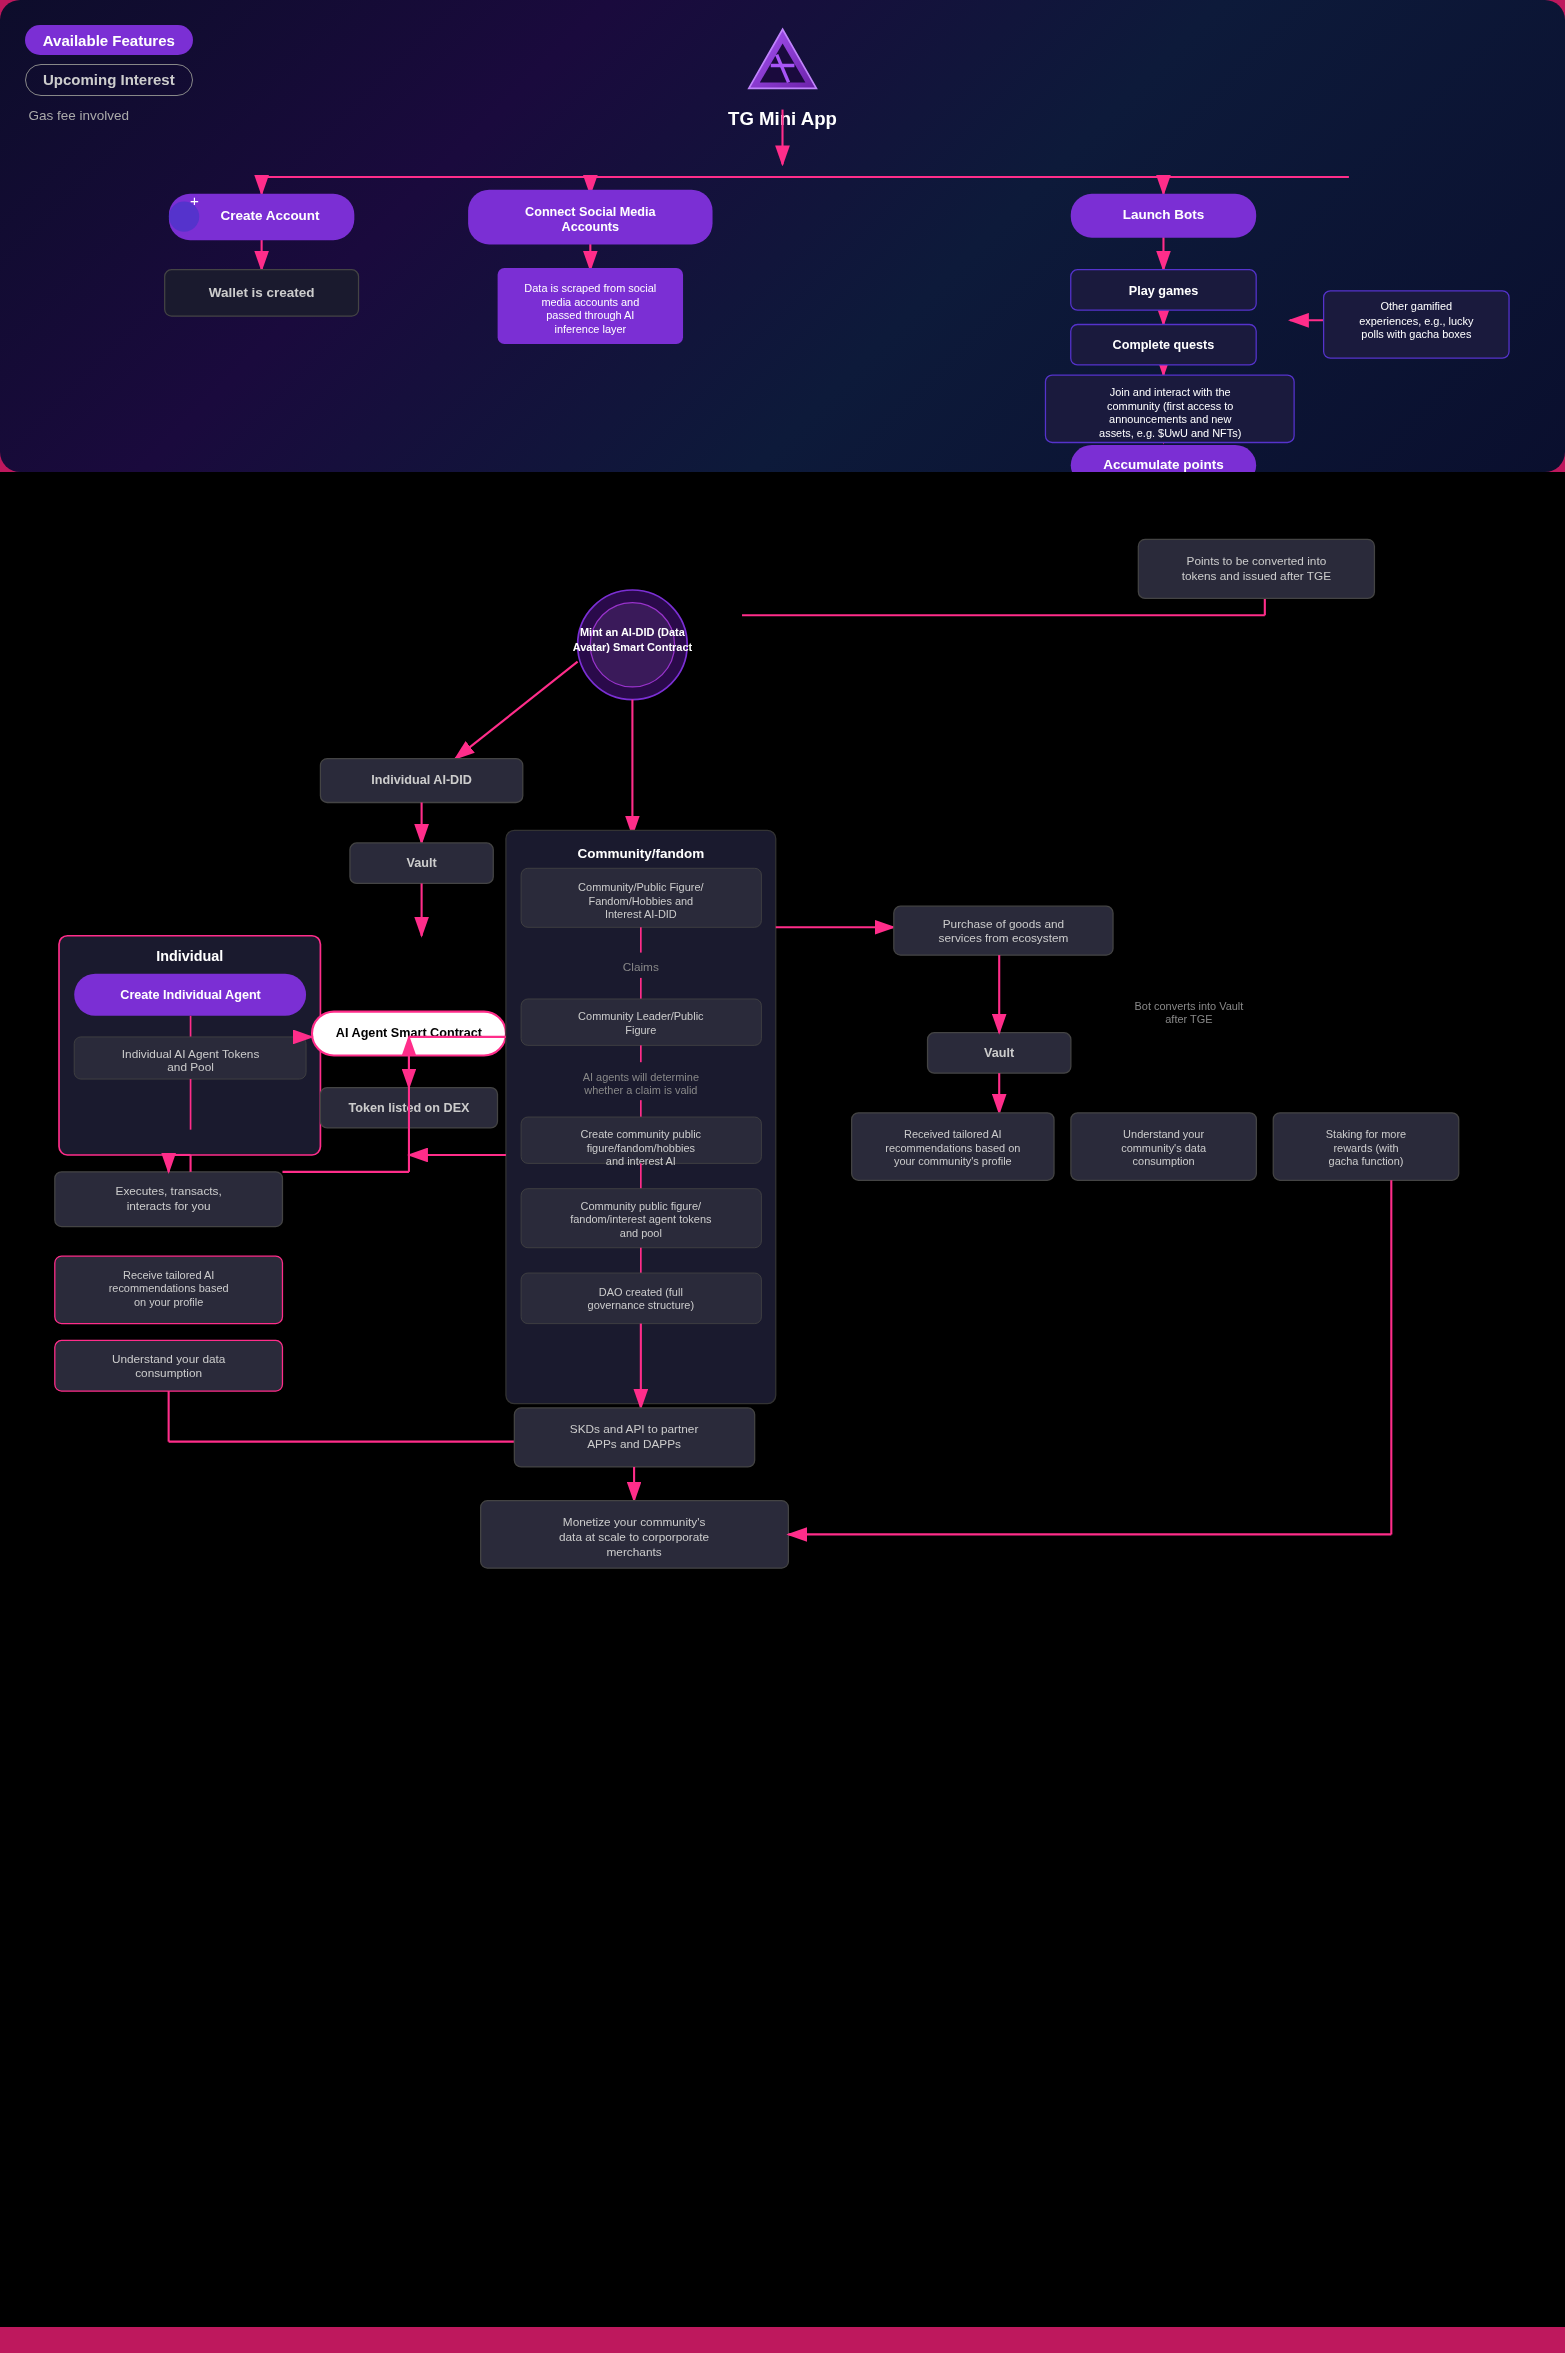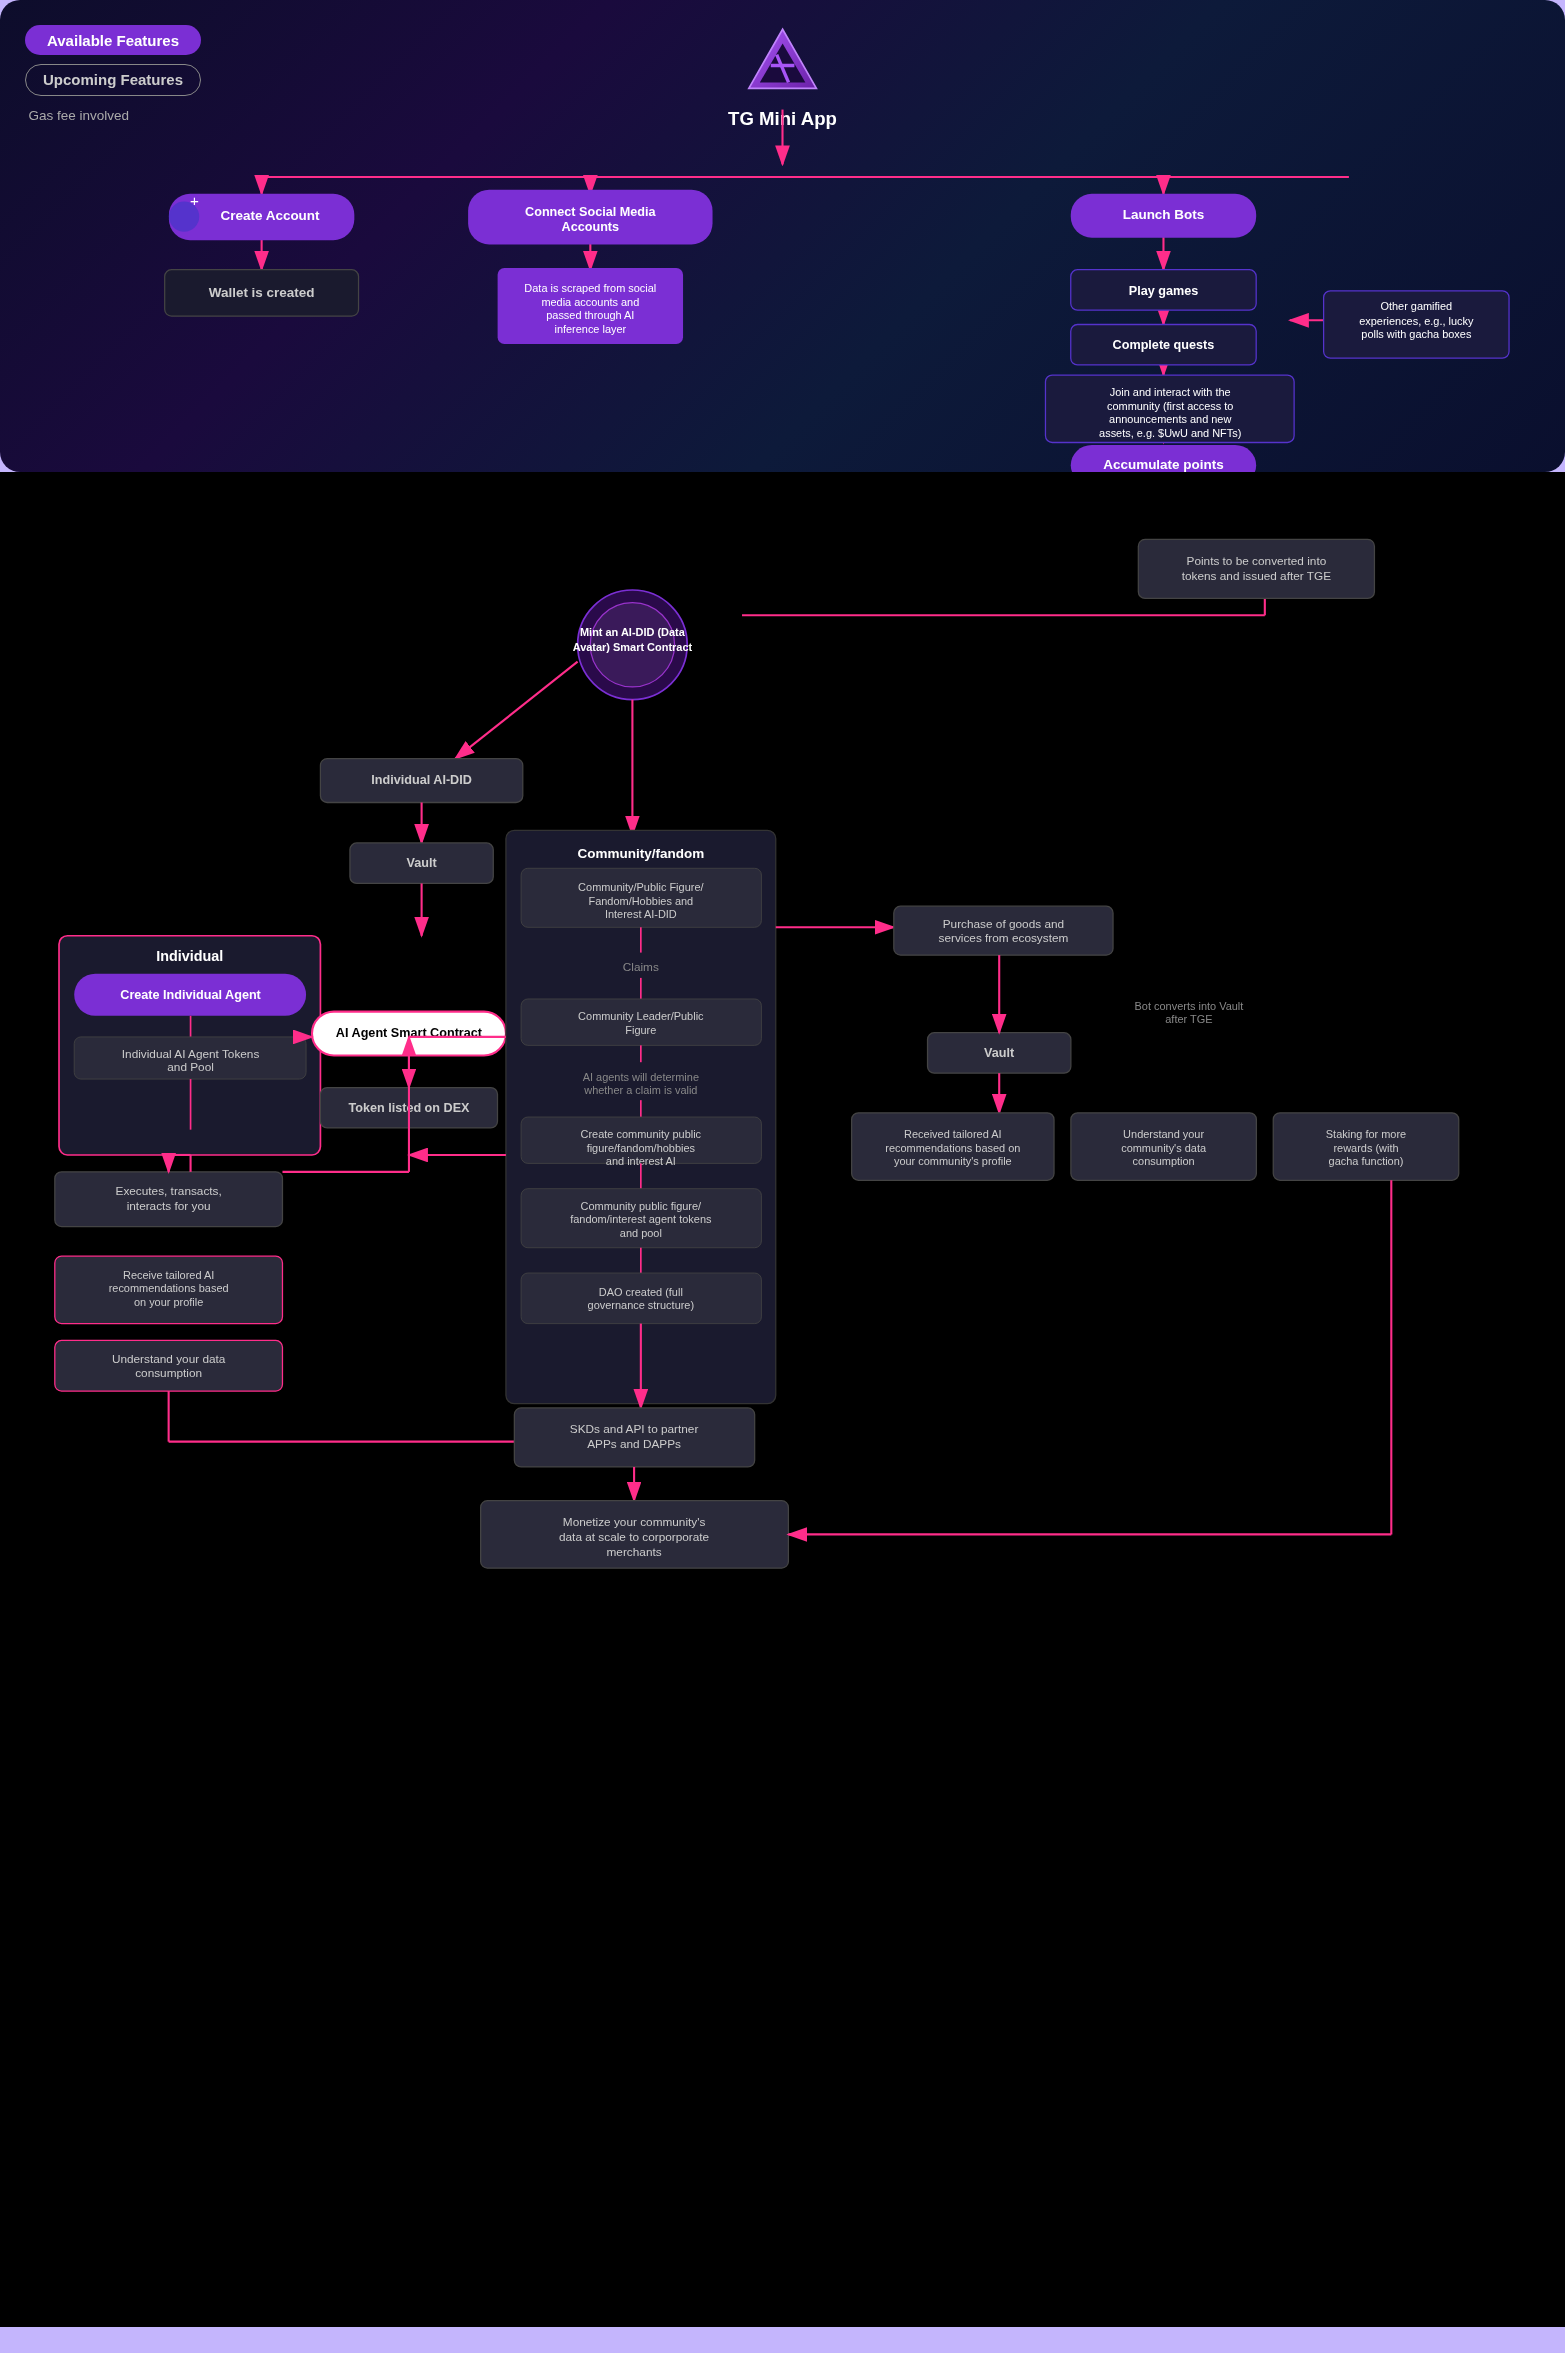--- a/index.html
+++ b/index.html
@@ -6,21 +6,21 @@
     body {
       background: #0a0a0f;
       font-family: 'Arial', sans-serif;
       width: 1565px;
       min-height: 2354px;
     }
 
     .main-container {
       width: 1565px;
       min-height: 2354px;
-      background: #c4b5fd;
+      background: #be185d;
       position: relative;
       overflow: hidden;
     }
 
     
     .top-section {
       width: 100%;
       min-height: 472px;
       background: linear-gradient(135deg, #0d0d2b 0%, #1a0a3d 30%, #0d1a3a 60%, #0a0f2e 100%);
       border-radius: 20px;
@@ -126,21 +126,21 @@
   </style>
 </head>
 <body>
 
 <div class="main-container">
 
   <div class="top-section section-wrapper">
 
     <div class="legend">
       <button class="legend-btn available">Available Features</button>
-      <button class="legend-btn upcoming">Upcoming Features</button>
+      <button class="legend-btn upcoming">Upcoming Interest</button>
       <span class="legend-gas">Gas fee involved</span>
     </div>
 
     <div class="tg-logo-area">
       <svg class="tg-logo" viewBox="0 0 90 90" xmlns="http://www.w3.org/2000/svg">
         <defs>
           <linearGradient id="logoGrad" x1="0%" y1="0%" x2="100%" y2="100%">
             <stop offset="0%" style="stop-color:#a855f7"></stop>
             <stop offset="100%" style="stop-color:#6b21a8"></stop>
           </linearGradient>

